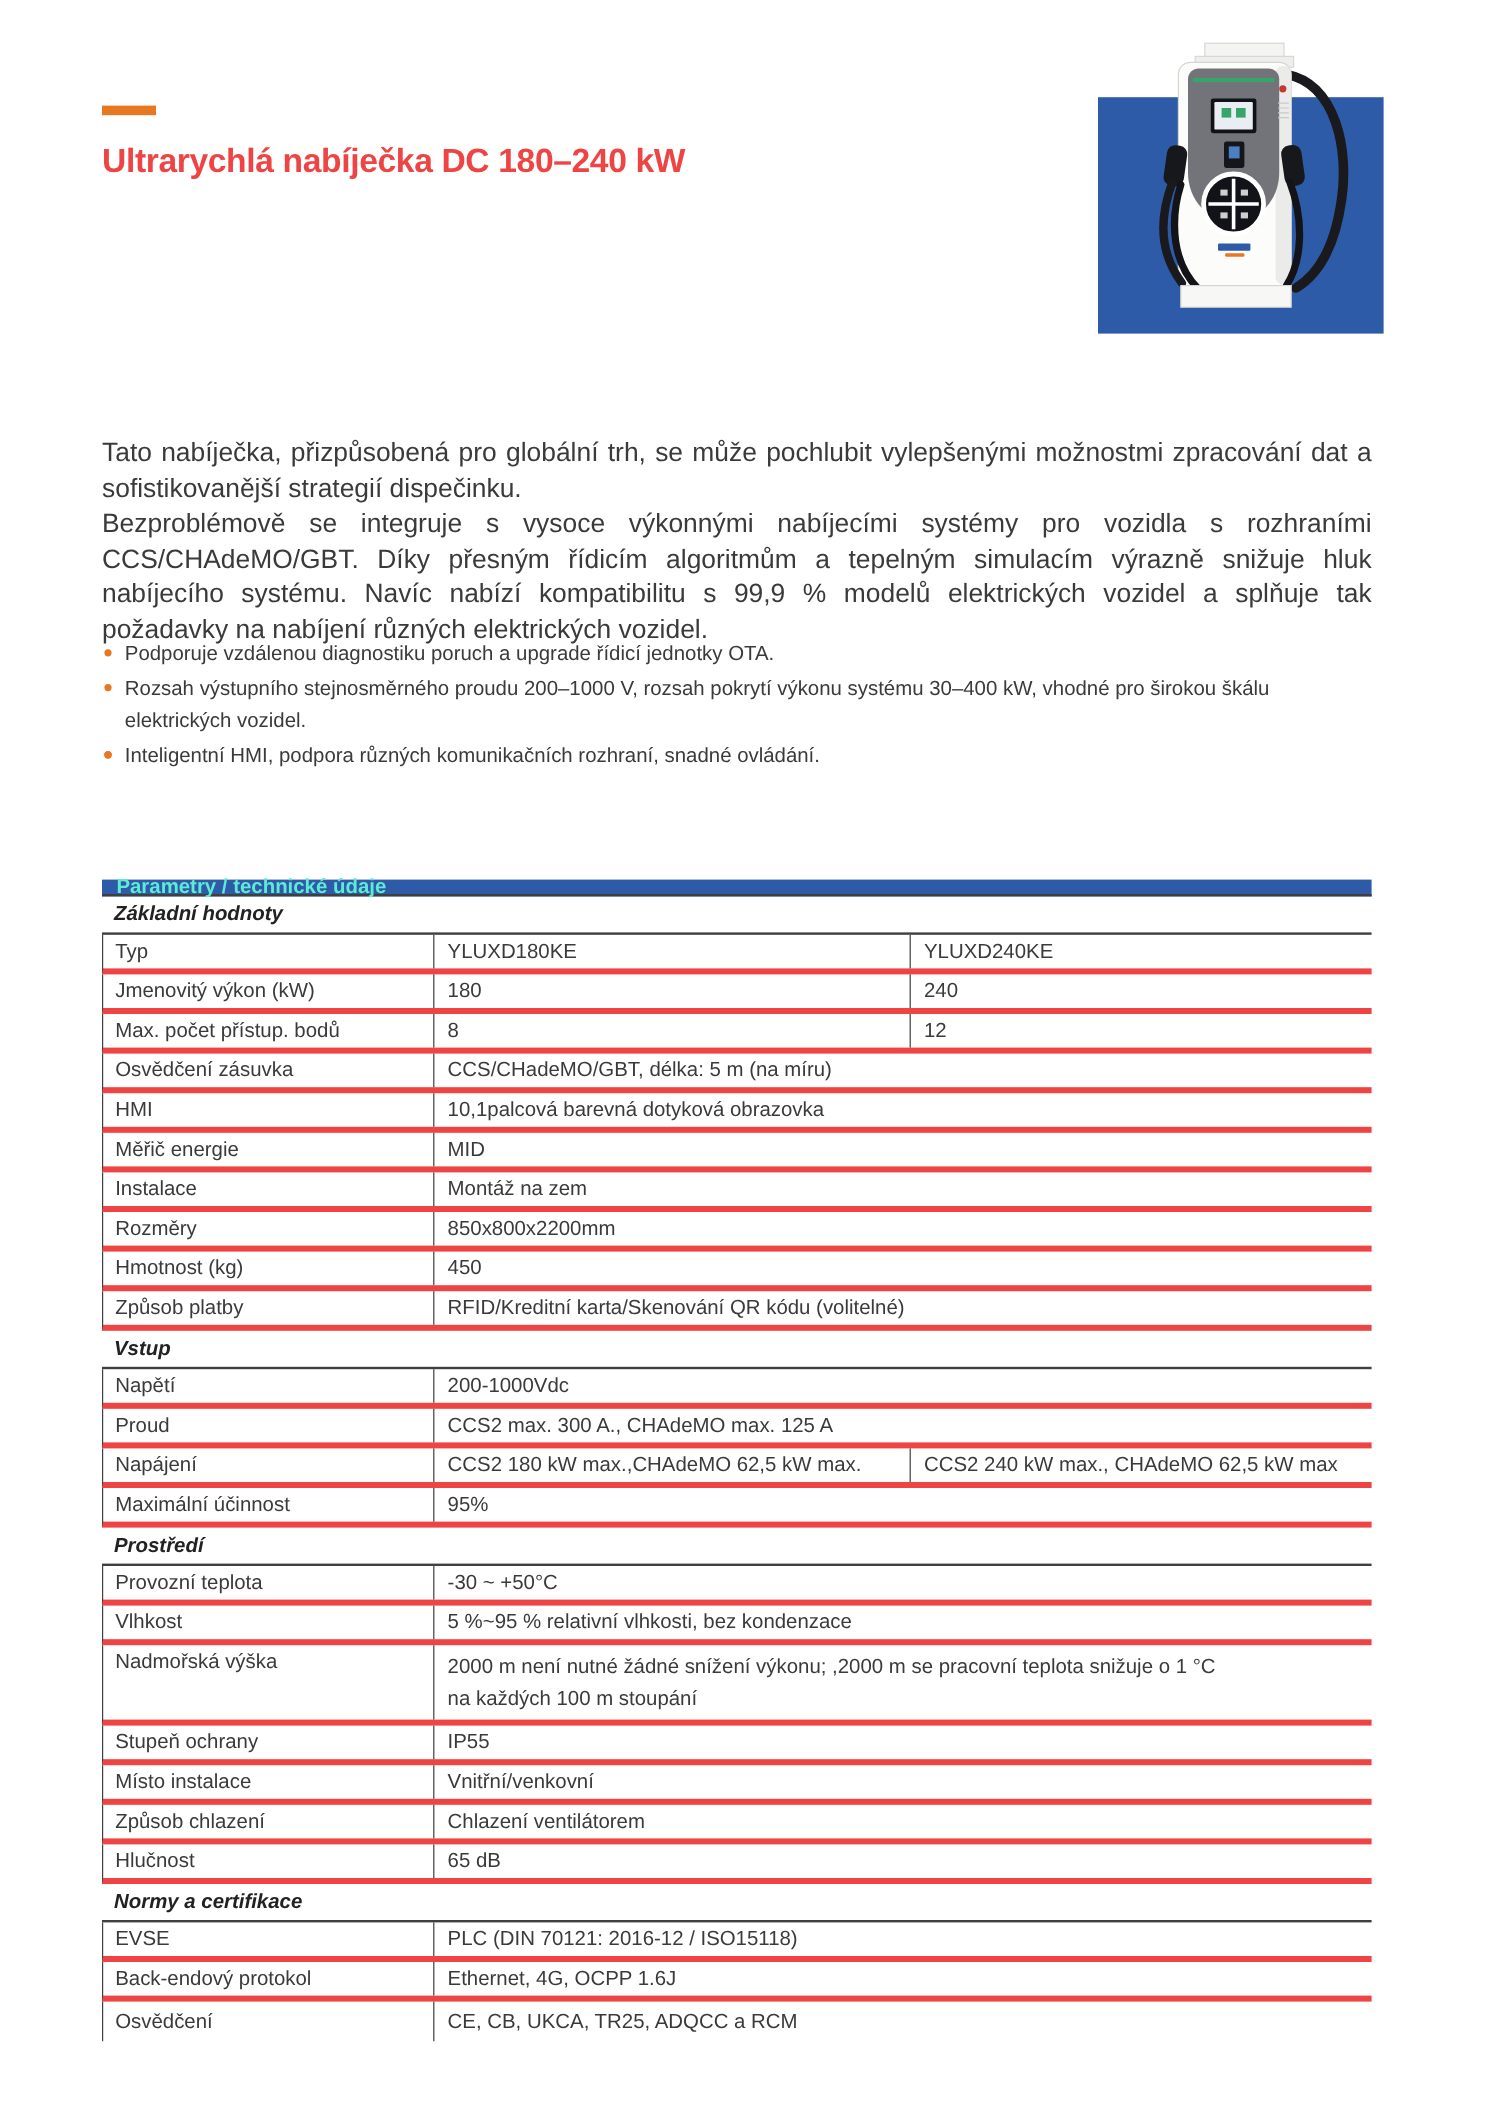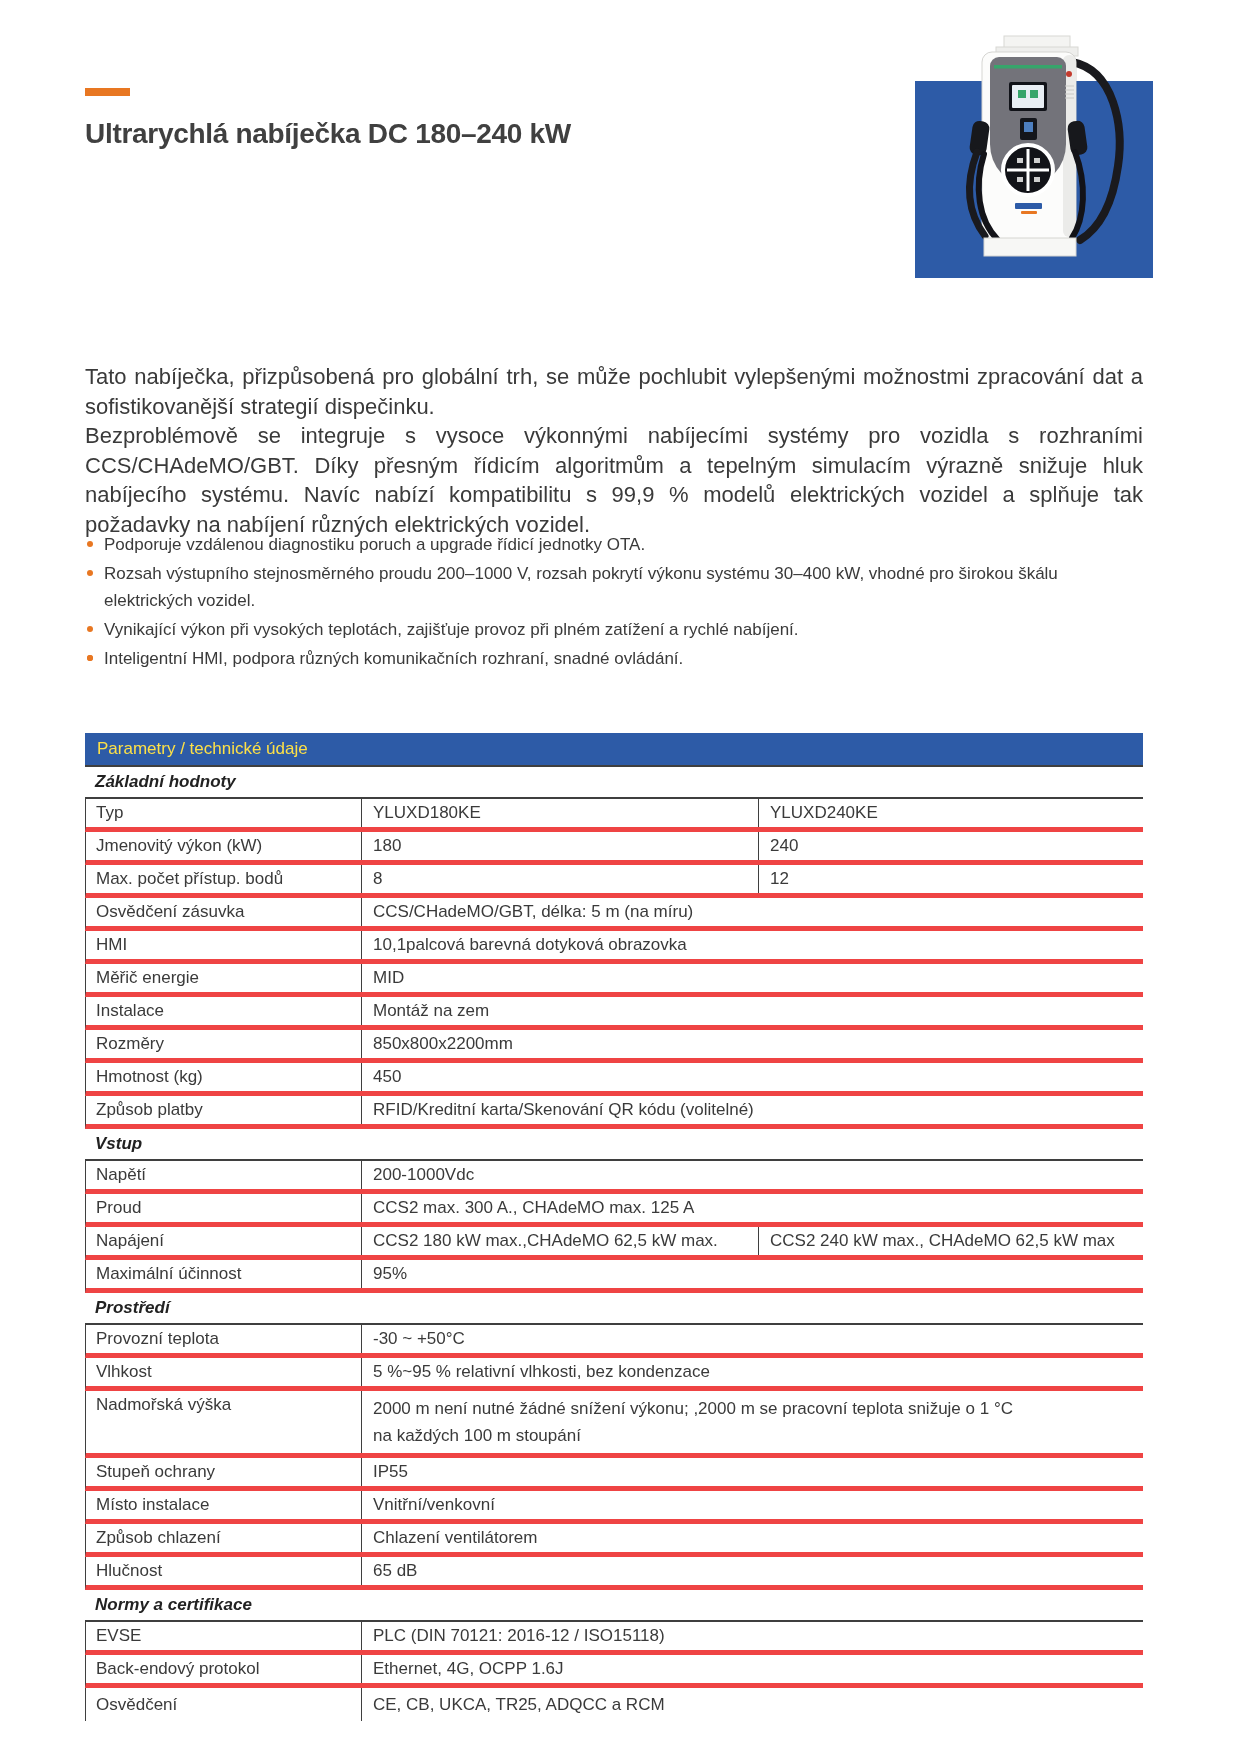--- a/index.html
+++ b/index.html
@@ -3,35 +3,35 @@
 <meta charset="utf-8">
 <style>
   html,body{margin:0;padding:0;background:#ffffff;}
   body{
     width:1241px;height:1754px;position:relative;overflow:hidden;
     font-family:"Liberation Sans", sans-serif;color:#3a3a3a;
   }
   .accent-dash{position:absolute;left:85px;top:88px;width:45px;height:8px;background:#e87722;}
   .page-title{
     position:absolute;left:85px;top:99px;font-size:28px;font-weight:bold;
-    color:#404040;letter-spacing:-0.3px;white-space:nowrap;
+    color:#ef4444;letter-spacing:-0.3px;white-space:nowrap;
   }
   .hero-box{position:absolute;left:915px;top:81px;width:238px;height:197px;background:#2d5ba7;z-index:1;}
   .charger-svg{position:absolute;left:922px;top:34px;width:214px;height:236px;z-index:2;}
 
   .intro{position:absolute;left:85px;top:362px;width:1058px;font-size:22px;line-height:29.5px;text-align:justify;}
   .intro p{margin:0;}
 
   .features{position:absolute;left:85px;top:531px;width:1060px;font-size:17px;line-height:27px;}
   .feat-item{position:relative;padding-left:19px;margin-bottom:2px;}
   .feat-dot{position:absolute;left:2px;top:10px;width:6px;height:6px;border-radius:50%;background:#e87722;}
 
   .spec-table{position:absolute;left:85px;top:733px;width:1058px;font-size:17px;z-index:3;}
   .t-head{
-    height:34px;background:#2d5ba7;color:#fde047;font-weight:normal;
+    height:14px;background:#2d5ba7;color:#5eead4;font-weight:bold;
     display:flex;align-items:center;padding-left:12px;box-sizing:border-box;
     border-bottom:2px solid #3f3f3f;
   }
   .t-sec{
     height:32px;display:flex;align-items:center;font-weight:bold;font-style:italic;
     color:#222222;padding-left:10px;box-sizing:border-box;border-bottom:2px solid #3f3f3f;
   }
   .t-row{
     display:flex;min-height:33px;box-sizing:border-box;
     border-bottom:5px solid #ef4444;border-left:1px solid #3f3f3f;
@@ -107,21 +107,21 @@
 </svg>
 
 <div class="intro">
   <p>Tato nabíječka, přizpůsobená pro globální trh, se může pochlubit vylepšenými možnostmi zpracování dat a sofistikovanější strategií dispečinku.</p>
   <p>Bezproblémově se integruje s vysoce výkonnými nabíjecími systémy pro vozidla s rozhraními CCS/CHAdeMO/GBT. Díky přesným řídicím algoritmům a tepelným simulacím výrazně snižuje hluk nabíjecího systému. Navíc nabízí kompatibilitu s 99,9 % modelů elektrických vozidel a splňuje tak požadavky na nabíjení různých elektrických vozidel.</p>
 </div>
 
 <div class="features">
     <div class="feat-item"><span class="feat-dot"></span><span>Podporuje vzdálenou diagnostiku poruch a upgrade řídicí jednotky OTA.</span></div>
     <div class="feat-item"><span class="feat-dot"></span><span>Rozsah výstupního stejnosměrného proudu 200–1000 V, rozsah pokrytí výkonu systému 30–400 kW, vhodné pro širokou škálu elektrických vozidel.</span></div>
-    <div class="feat-item"><span class="feat-dot"></span><span>Vynikající výkon při vysokých teplotách, zajišťuje provoz při plném zatížení a rychlé nabíjení.</span></div>
+    <div class="feat-item"><span class="feat-dot"></span></div>
     <div class="feat-item"><span class="feat-dot"></span></div>
     <div class="feat-item"><span class="feat-dot"></span><span>Inteligentní HMI, podpora různých komunikačních rozhraní, snadné ovládání.</span></div>
   </div>
 
 <div class="spec-table">
   <div class="t-head">Parametry / technické údaje</div>
   <div>
       <div class="t-sec">Základní hodnoty</div>
       <div class="t-row">
         <div class="t-label">Typ</div>

